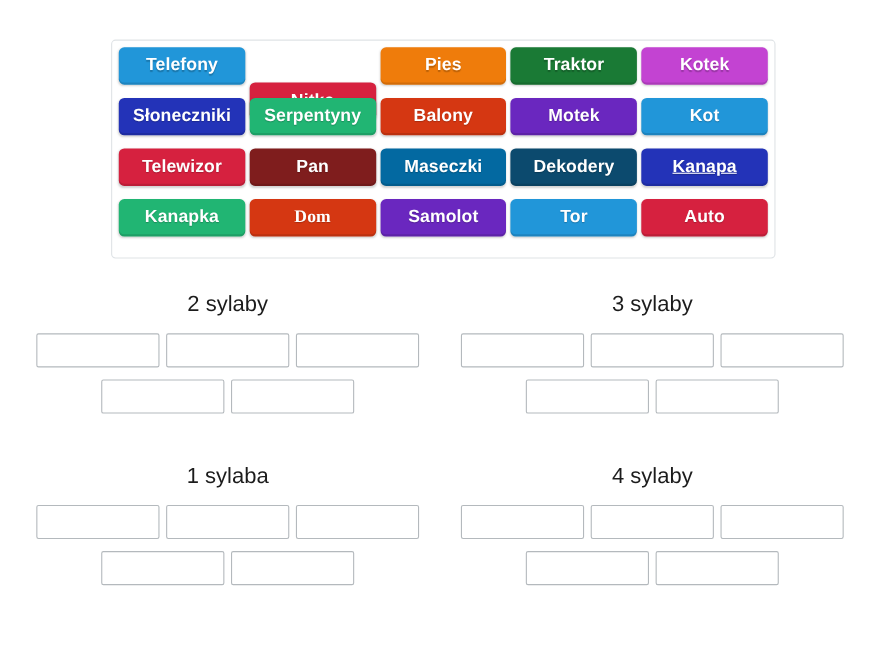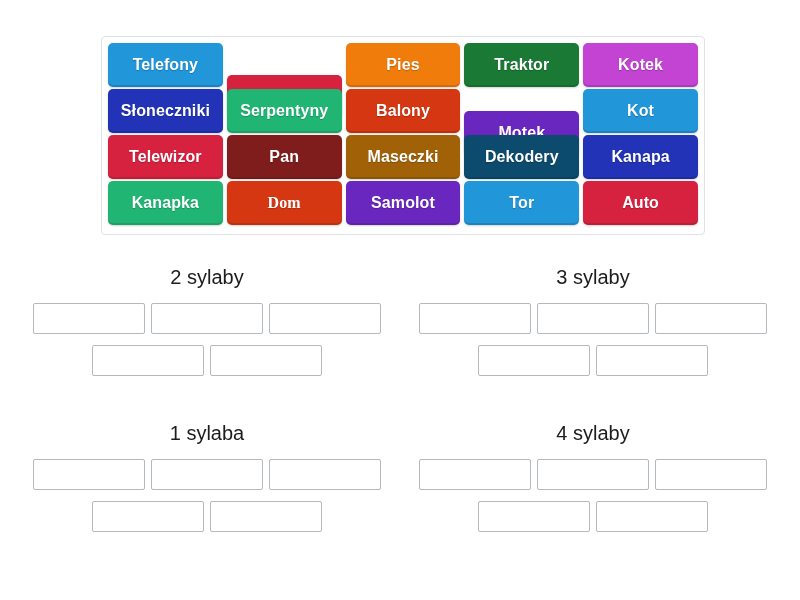--- a/index.html
+++ b/index.html
@@ -31,21 +31,21 @@
   .tile-row {
     display: flex;
     gap: 4px;
     margin-bottom: 4px;
     height: 42px;
   }
   .tile-row:last-child { margin-bottom: 0; }
 
   .tile {
     flex: 1 1 0;
-    height: 44px;
+    height: 34px;
     border-radius: 5px;
     display: flex;
     align-items: center;
     justify-content: center;
     color: #ffffff;
     font-weight: bold;
     font-size: 16px;
     letter-spacing: 0.1px;
     text-shadow: 0 1px 1px rgba(0,0,0,0.22);
     box-shadow: inset 0 -2px 0 rgba(0,0,0,0.12), 0 1px 2px rgba(0,0,0,0.18);
@@ -97,29 +97,29 @@
       <div class="tile" style="background: rgb(33, 150, 217);">Telefony</div>
       <div class="tile" style="background: rgb(214, 33, 63); margin-top: 32px;">Nitka</div>
       <div class="tile" style="background: rgb(239, 124, 11);">Pies</div>
       <div class="tile" style="background: rgb(26, 122, 53);">Traktor</div>
       <div class="tile" style="background: rgb(195, 67, 210);">Kotek</div>
     </div>
     <div class="tile-row">
       <div class="tile" style="background: rgb(35, 51, 184);">Słoneczniki</div>
       <div class="tile" style="background: rgb(33, 181, 115);">Serpentyny</div>
       <div class="tile" style="background: rgb(213, 55, 18);">Balony</div>
-      <div class="tile" style="background: rgb(106, 39, 191); margin-top: 22px;">Motek</div>
+      <div class="tile" style="background: rgb(106, 39, 191);">Motek</div>
       <div class="tile" style="background: rgb(33, 150, 217);">Kot</div>
     </div>
     <div class="tile-row">
       <div class="tile" style="background: rgb(214, 33, 63);">Telewizor</div>
       <div class="tile" style="background: #7f1d1d;">Pan</div>
-      <div class="tile" style="background: #a16207;">Maseczki</div>
+      <div class="tile" style="background: #0369a1;">Maseczki</div>
       <div class="tile" style="background: #0c4a6e;">Dekodery</div>
-      <div class="tile" style="background: rgb(35, 51, 184);">Kanapa</div>
+      <div class="tile" style="background: rgb(35, 51, 184); text-decoration: underline;">Kanapa</div>
     </div>
     <div class="tile-row">
       <div class="tile" style="background: rgb(33, 181, 115);">Kanapka</div>
       <div class="tile" style="background: rgb(213, 55, 18); font-family: Liberation Serif, serif;">Dom</div>
       <div class="tile" style="background: rgb(106, 39, 191);">Samolot</div>
       <div class="tile" style="background: rgb(33, 150, 217);">Tor</div>
       <div class="tile" style="background: rgb(214, 33, 63);">Auto</div>
     </div>
   </div>
 

